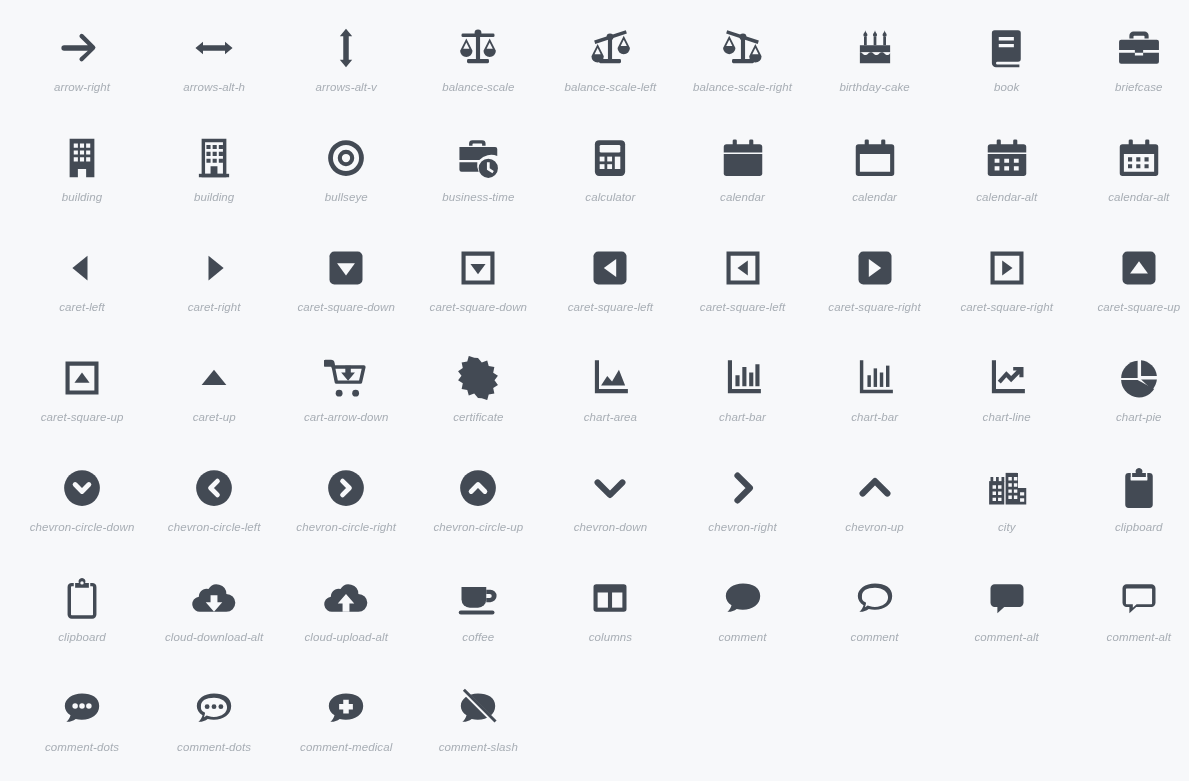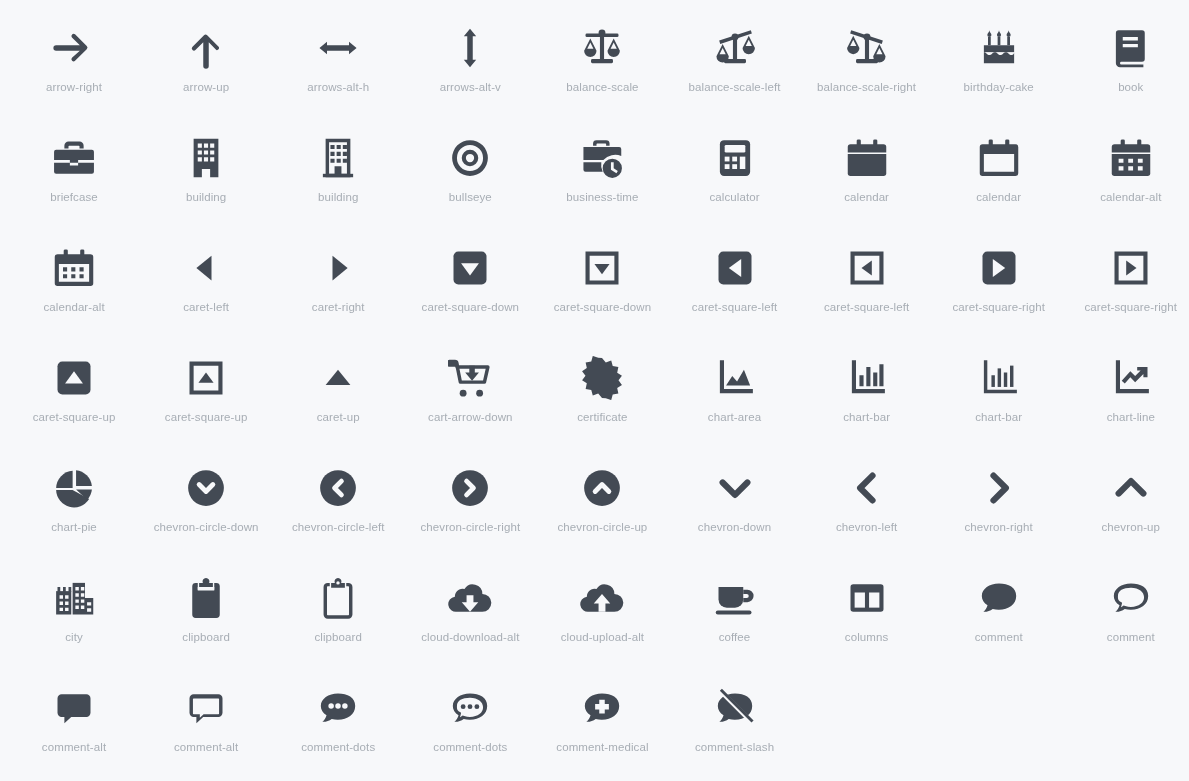--- a/index.html
+++ b/index.html
@@ -11,22 +11,23 @@
     width: 1189px;
     height: 781px;
     font-family: "Liberation Sans", sans-serif;
     overflow: hidden;
   }
   #icon-grid {
     display: grid;
     grid-template-columns: repeat(9, 132.1px);
     grid-auto-rows: 110px;
     padding-top: 6px;
-    padding-left: 8px;
+    padding-left: 16px;
     box-sizing: border-box;
+    font-style: italic;
   }
   .cell {
     display: flex;
     flex-direction: column;
     align-items: center;
     justify-content: flex-start;
     padding-top: 14px;
     box-sizing: border-box;
   }
   .glyph {
@@ -56,28 +57,20 @@
       <div class="glyph">
         <svg width="44" height="44" viewBox="0 0 64 64">
           <path d="M6 28h34.5L29 16.6a3.2 3.2 0 014.5-4.5l17 17a3.2 3.2 0 010 4.6l-17 17a3.2 3.2 0 01-4.5-4.5L40.5 36H6a4 4 0 010-8z"></path>
         </svg>
       </div>
       <div class="label">arrow-right</div>
     </div>
     <div class="cell">
       <div class="glyph">
         <svg width="44" height="44" viewBox="0 0 64 64">
-          <path d="M28 58V23.5L16.6 35a3.2 3.2 0 01-4.5-4.5l17-17a3.2 3.2 0 014.6 0l17 17A3.2 3.2 0 0147 35L36 23.5V58a4 4 0 01-8 0z"></path>
-        </svg>
-      </div>
-      <div class="label">arrow-up</div>
-    </div>
-    <div class="cell">
-      <div class="glyph">
-        <svg width="44" height="44" viewBox="0 0 64 64">
           <path d="M5 32l11-9v5h32v-5l11 9-11 9v-5H16v5z"></path>
         </svg>
       </div>
       <div class="label">arrows-alt-h</div>
     </div>
     <div class="cell">
       <div class="glyph">
         <svg width="44" height="44" viewBox="0 0 64 64">
           <path d="M32 4l9 11h-5v34h5l-9 11-9-11h5V15h-5z"></path>
         </svg>
@@ -458,28 +451,20 @@
       </div>
       <div class="label">chevron-circle-up</div>
     </div>
     <div class="cell">
       <div class="glyph">
         <svg width="44" height="44" viewBox="0 0 64 64">
           <path d="M14 24l18 18 18-18" fill="none" stroke="#434a54" stroke-width="9" stroke-linecap="round" stroke-linejoin="round" transform="rotate(0 32 32)"></path>
         </svg>
       </div>
       <div class="label">chevron-down</div>
-    </div>
-    <div class="cell">
-      <div class="glyph">
-        <svg width="44" height="44" viewBox="0 0 64 64">
-          <path d="M14 24l18 18 18-18" fill="none" stroke="#434a54" stroke-width="9" stroke-linecap="round" stroke-linejoin="round" transform="rotate(90 32 32)"></path>
-        </svg>
-      </div>
-      <div class="label">chevron-left</div>
     </div>
     <div class="cell">
       <div class="glyph">
         <svg width="44" height="44" viewBox="0 0 64 64">
           <path d="M14 24l18 18 18-18" fill="none" stroke="#434a54" stroke-width="9" stroke-linecap="round" stroke-linejoin="round" transform="rotate(-90 32 32)"></path>
         </svg>
       </div>
       <div class="label">chevron-right</div>
     </div>
     <div class="cell">

